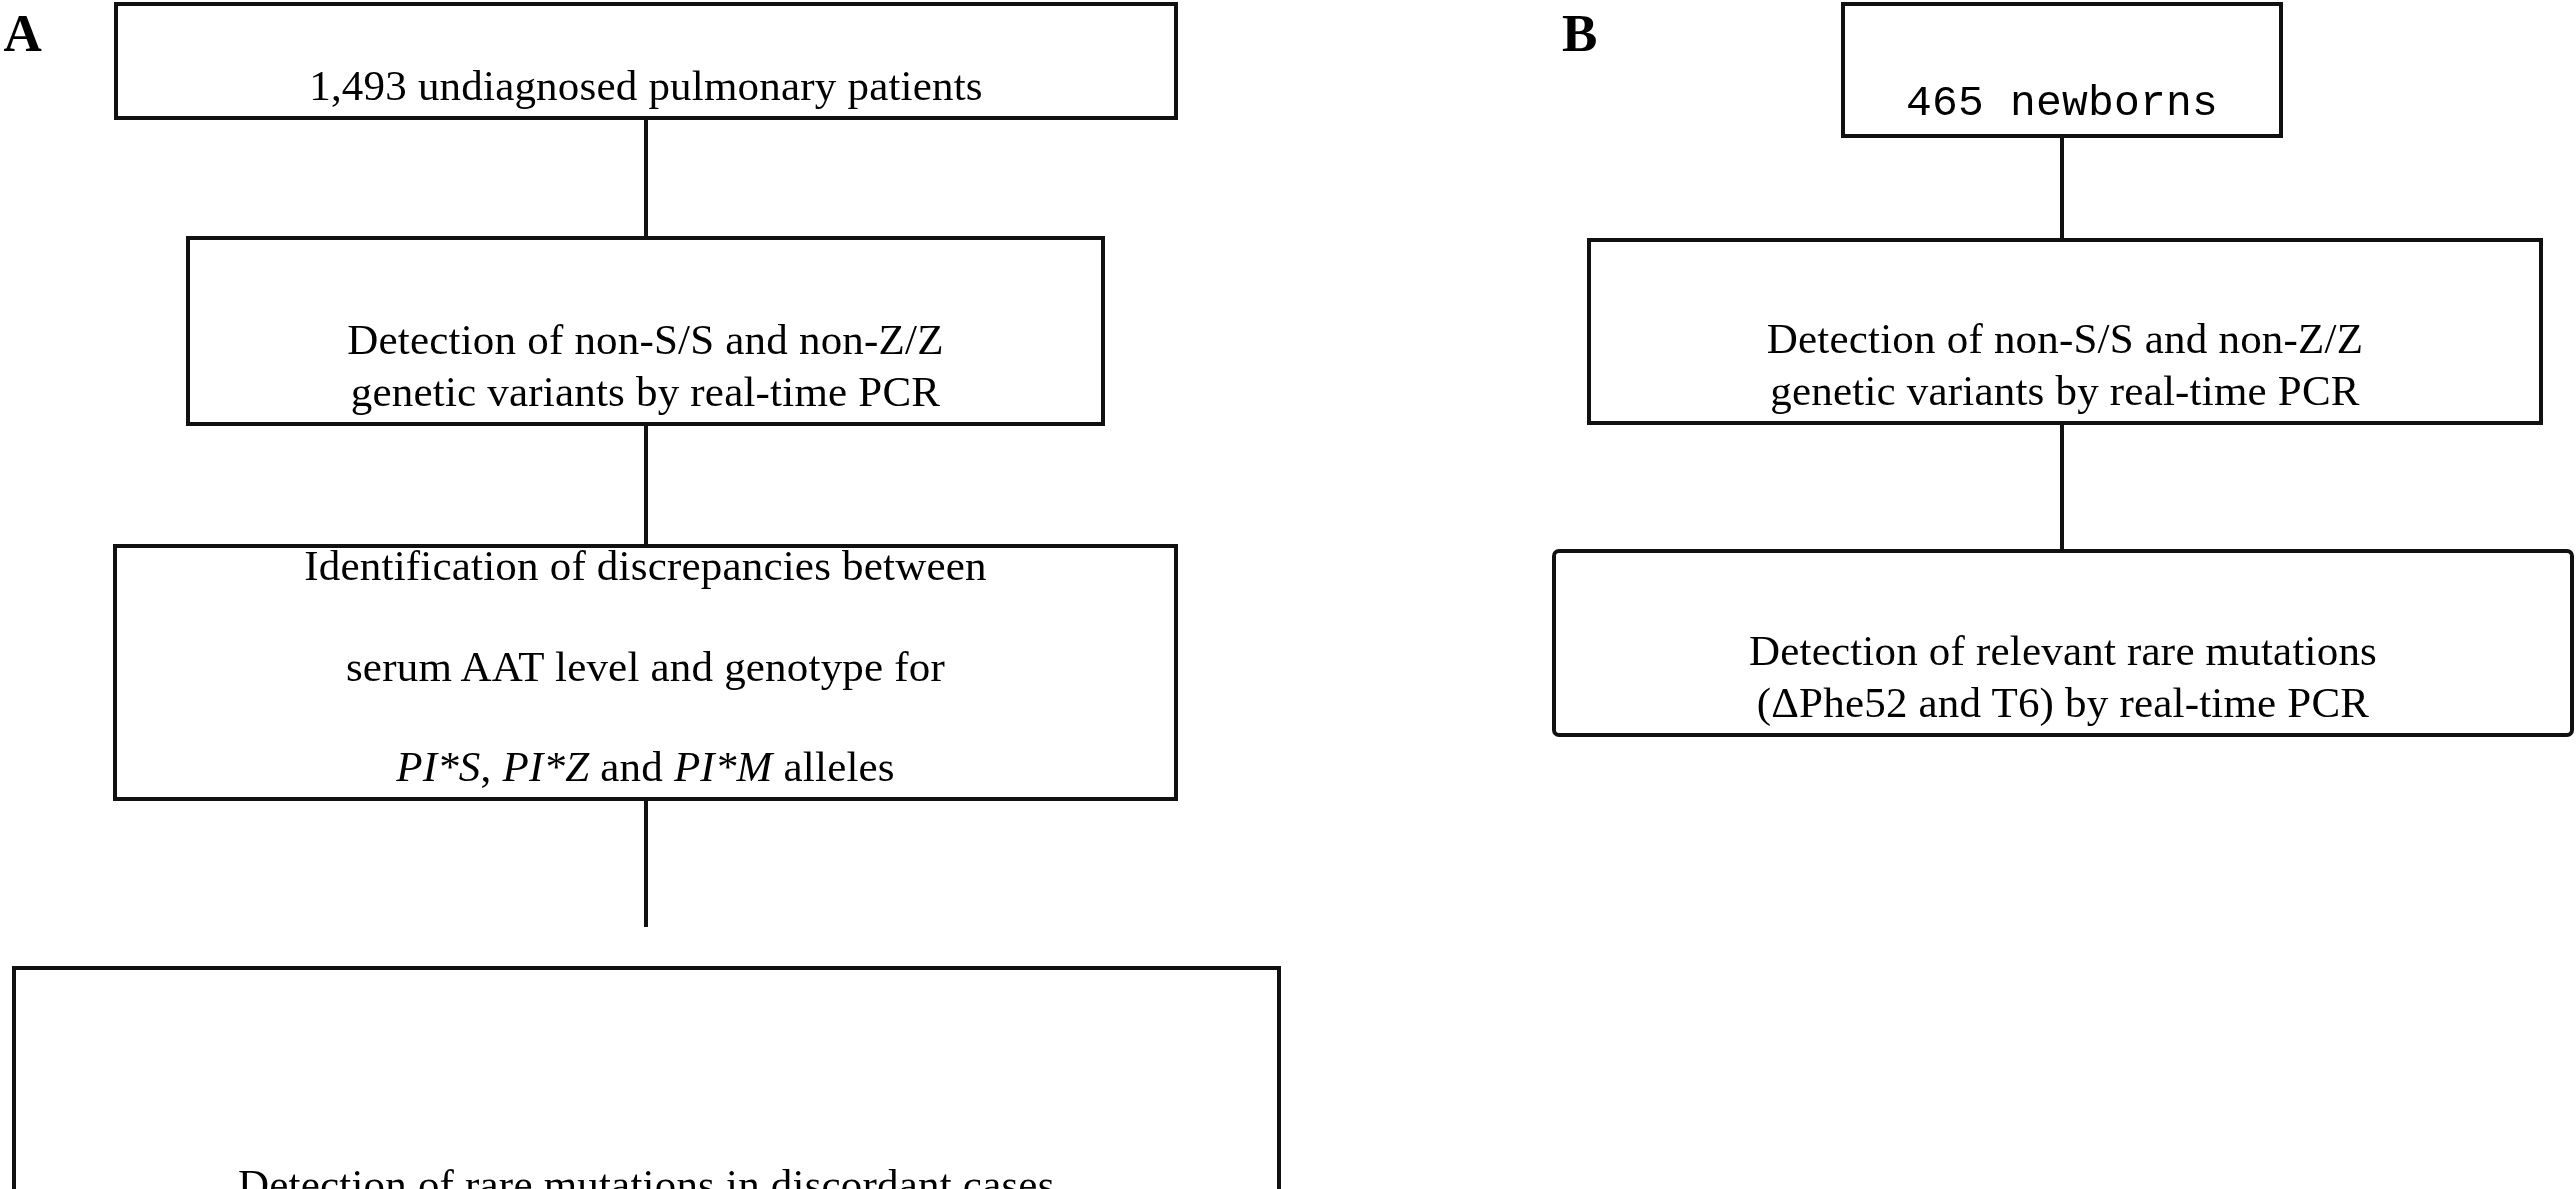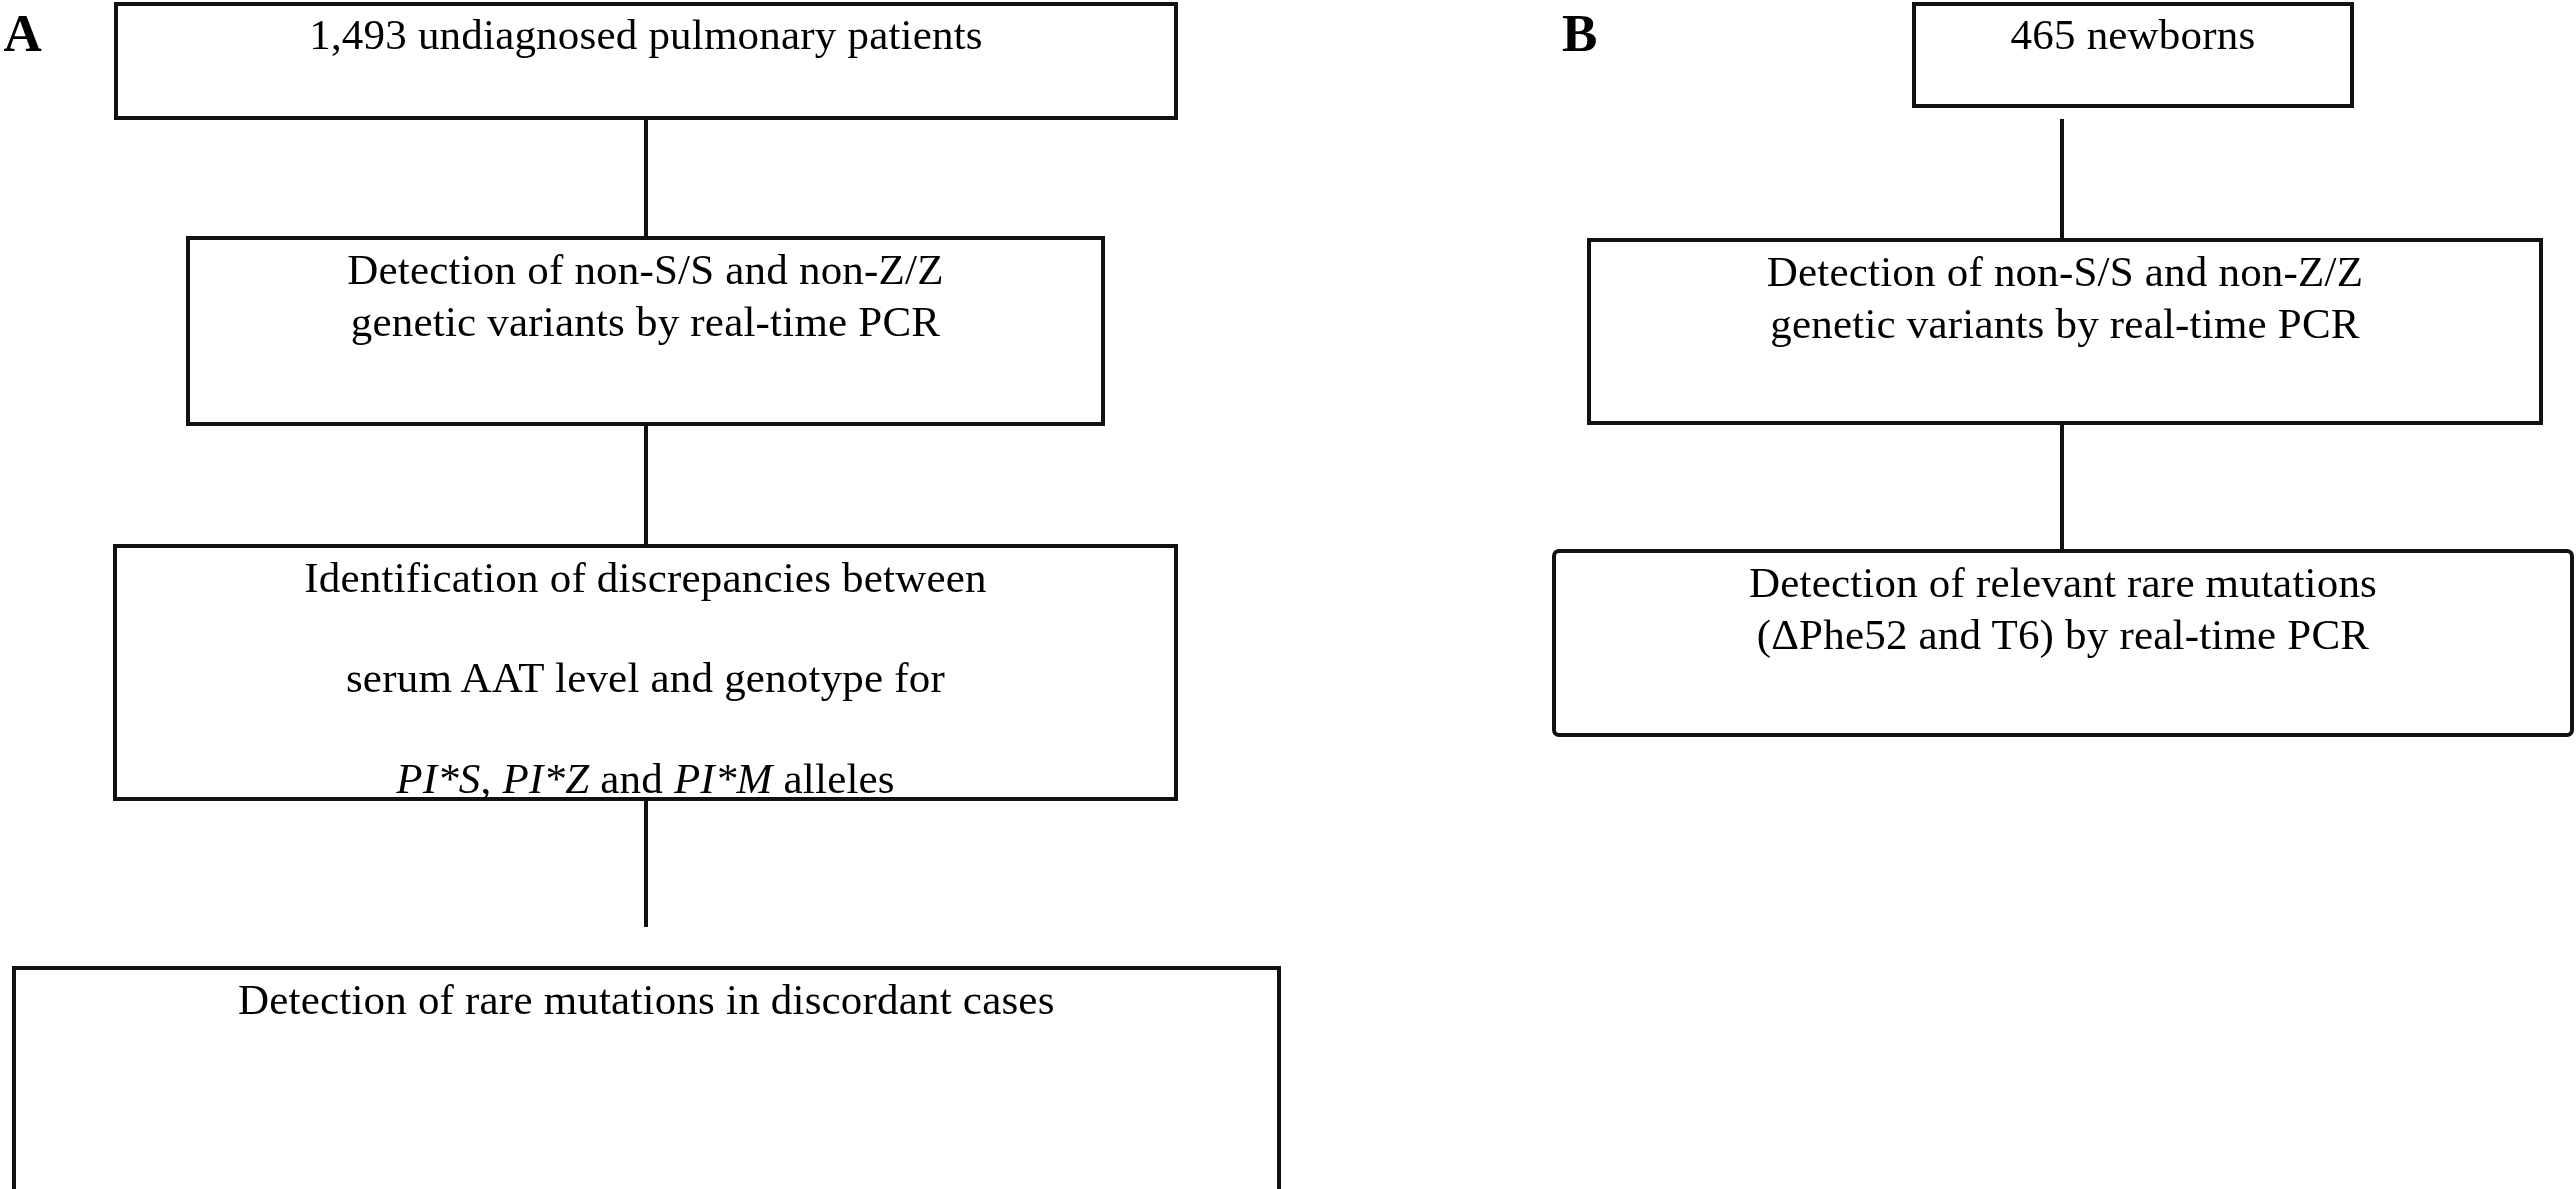--- a/index.html
+++ b/index.html
@@ -31,21 +31,21 @@
 
   
   .flow-box {
     position: absolute;
     box-sizing: border-box;
     border: 4.5px solid #111111;
     background: #ffffff;
     display: flex;
     flex-direction: column;
     align-items: center;
-    justify-content: flex-start;
+    justify-content: flex-end;
     text-align: center;
     padding: 3.6px 9px;
   }
   .flow-box .line {
     display: block;
     white-space: nowrap;
     font-size: 43px;
     line-height: 1.22;
     letter-spacing: 0.2px;
   }
@@ -94,21 +94,21 @@
   <div class="flow-box" style="left:11.8px; top:966px; width:1269px; height:253px;">
     <span class="line">Detection of rare mutations in discordant cases</span>
   </div>
 
   <div class="panel-letter" style="left:1562px; top:7.3px;">B</div>
 
   <div class="connector" style="left:2060px; top:119px; height:121px;"></div>
 
   <div class="connector" style="left:2060px; top:424px; height:127px;"></div>
 
-  <div class="flow-box" style="left:1912px; top:1.8px; width:442px; height:106px;">
+  <div class="flow-box" style="left:1841px; top:1.8px; width:442px; height:136px;font-family:Liberation Mono, monospace;">
     <span class="line">465 newborns</span>
   </div>
 
   <div class="flow-box" style="left:1587px; top:238px; width:956px; height:187px;">
     <span class="line">Detection of non-S/S and non-Z/Z</span>
     <span class="line">genetic variants by real-time PCR</span>
   </div>
 
   <div class="flow-box" style="left:1552px; top:549px; width:1022px; height:188px;border-radius:7px;">
     <span class="line">Detection of relevant rare mutations</span>

